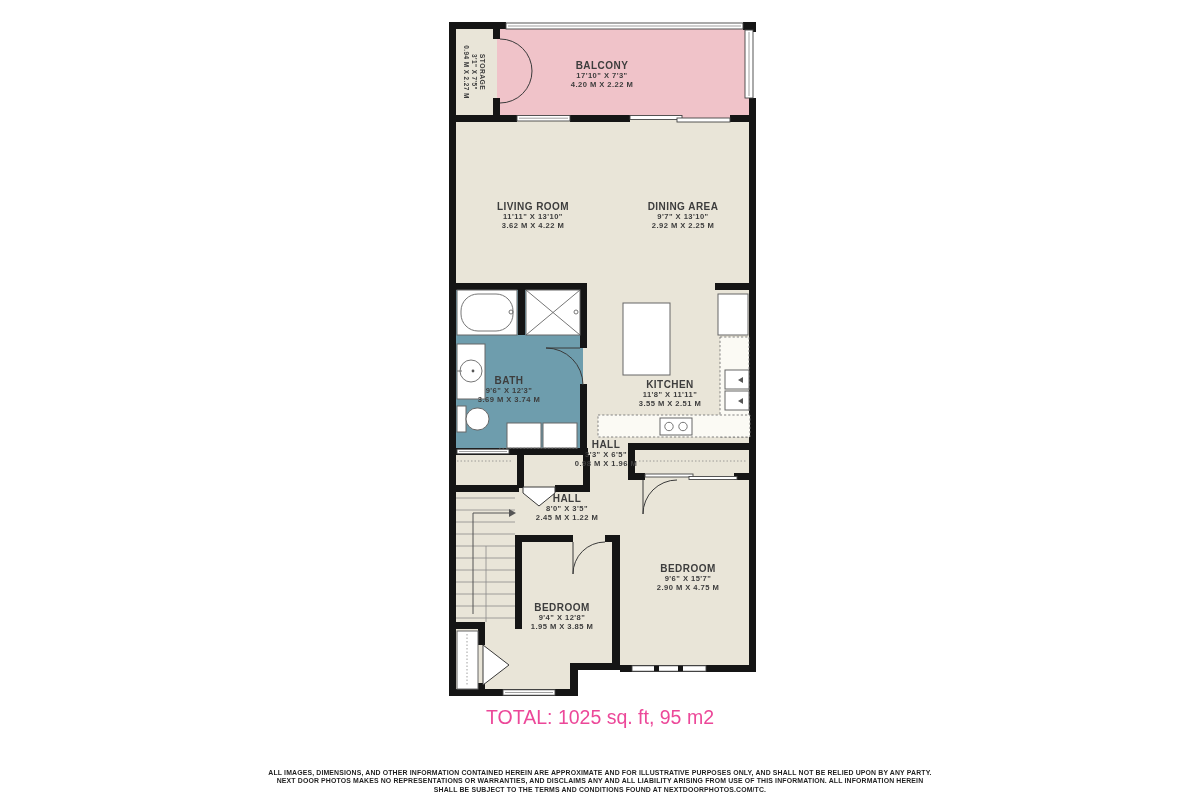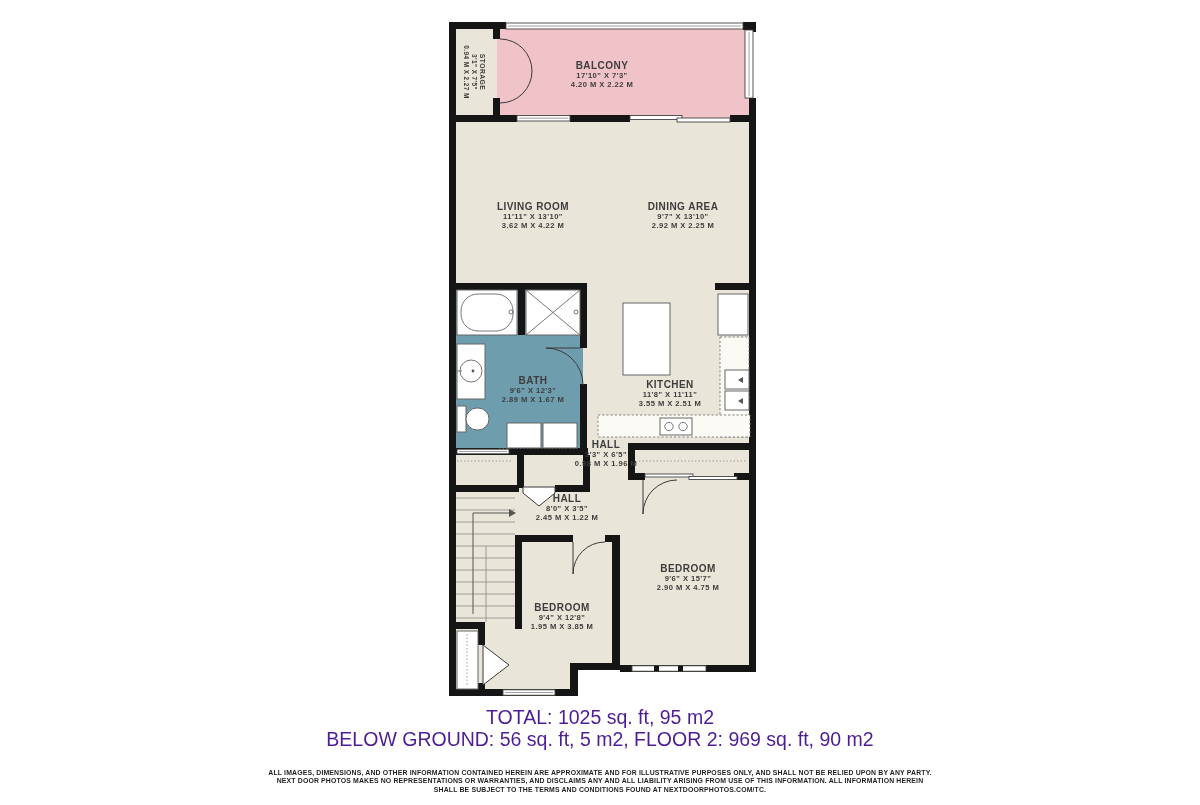--- a/index.html
+++ b/index.html
@@ -24,21 +24,21 @@
   .fix{fill:#ffffff;stroke:#666;stroke-width:1;}
   .fixthin{fill:none;stroke:#666;stroke-width:0.9;}
   .dashfix{fill:#fbfaf4;stroke:#777;stroke-width:0.9;stroke-dasharray:2.2,2;}
   .dotline{fill:none;stroke:#888;stroke-width:0.8;stroke-dasharray:1.5,2;}
   .door{fill:none;stroke:#3a3a3a;stroke-width:1;}
   .chev{fill:#ffffff;stroke:#3a3a3a;stroke-width:1;}
   .tread{stroke:#8a8a8a;stroke-width:0.8;}
   .arrowline{stroke:#555;stroke-width:1;fill:none;}
   .arrowhead{fill:#555;}
   
-  .summary{position:absolute;left:0;top:707px;width:1200px;text-align:center;color:#4c1d95;
+  .summary{position:absolute;left:0;top:707px;width:1200px;text-align:center;color:#ec4899;
            font-size:19.5px;line-height:21.6px;font-weight:400;}
   .disclaimer{position:absolute;left:0;top:769px;width:1200px;text-align:center;color:#1f1f1f;
               font-size:6.9px;line-height:8.3px;letter-spacing:.15px;font-weight:600;}
 </style>
 </head>
 <body>
 
 <div class="plan">
   <svg width="312" height="692" viewBox="0 0 312 692">
 
@@ -197,24 +197,24 @@
   <div class="room-label" style="left:84px;top:202px">
     <div class="rn">LIVING ROOM</div>
     <div class="rd">11'11" X 13'10"</div>
     <div class="rd">3.62 M X 4.22 M</div>
   </div>
   <div class="room-label" style="left:234px;top:202px">
     <div class="rn">DINING AREA</div>
     <div class="rd">9'7" X 13'10"</div>
     <div class="rd">2.92 M X 2.25 M</div>
   </div>
-  <div class="room-label" style="left:84px;top:376px">
+  <div class="room-label" style="left:60px;top:376px">
     <div class="rn">BATH</div>
     <div class="rd">9'6" X 12'3"</div>
-    <div class="rd">2.89 M X 1.67 M</div>
+    <div class="rd">3.69 M X 3.74 M</div>
   </div>
   <div class="room-label" style="left:221px;top:380px">
     <div class="rn">KITCHEN</div>
     <div class="rd">11'8" X 11'11"</div>
     <div class="rd">3.55 M X 2.51 M</div>
   </div>
   <div class="room-label" style="left:157px;top:440px">
     <div class="rn">HALL</div>
     <div class="rd">3'3" X 6'5"</div>
     <div class="rd">0.98 M X 1.96 M</div>
@@ -231,20 +231,19 @@
   </div>
   <div class="room-label" style="left:239px;top:564px">
     <div class="rn">BEDROOM</div>
     <div class="rd">9'6" X 15'7"</div>
     <div class="rd">2.90 M X 4.75 M</div>
   </div>
 </div>
 
 <div class="summary">
   <div>TOTAL: 1025 sq. ft, 95 m2</div>
-  <div>BELOW GROUND: 56 sq. ft, 5 m2, FLOOR 2: 969 sq. ft, 90 m2</div>
 </div>
 
 <div class="disclaimer">
   <div>ALL IMAGES, DIMENSIONS, AND OTHER INFORMATION CONTAINED HEREIN ARE APPROXIMATE AND FOR ILLUSTRATIVE PURPOSES ONLY, AND SHALL NOT BE RELIED UPON BY ANY PARTY.</div>
   <div>NEXT DOOR PHOTOS MAKES NO REPRESENTATIONS OR WARRANTIES, AND DISCLAIMS ANY AND ALL LIABILITY ARISING FROM USE OF THIS INFORMATION. ALL INFORMATION HEREIN</div>
   <div>SHALL BE SUBJECT TO THE TERMS AND CONDITIONS FOUND AT NEXTDOORPHOTOS.COM/TC.</div>
 </div>
 
 </body></html>

